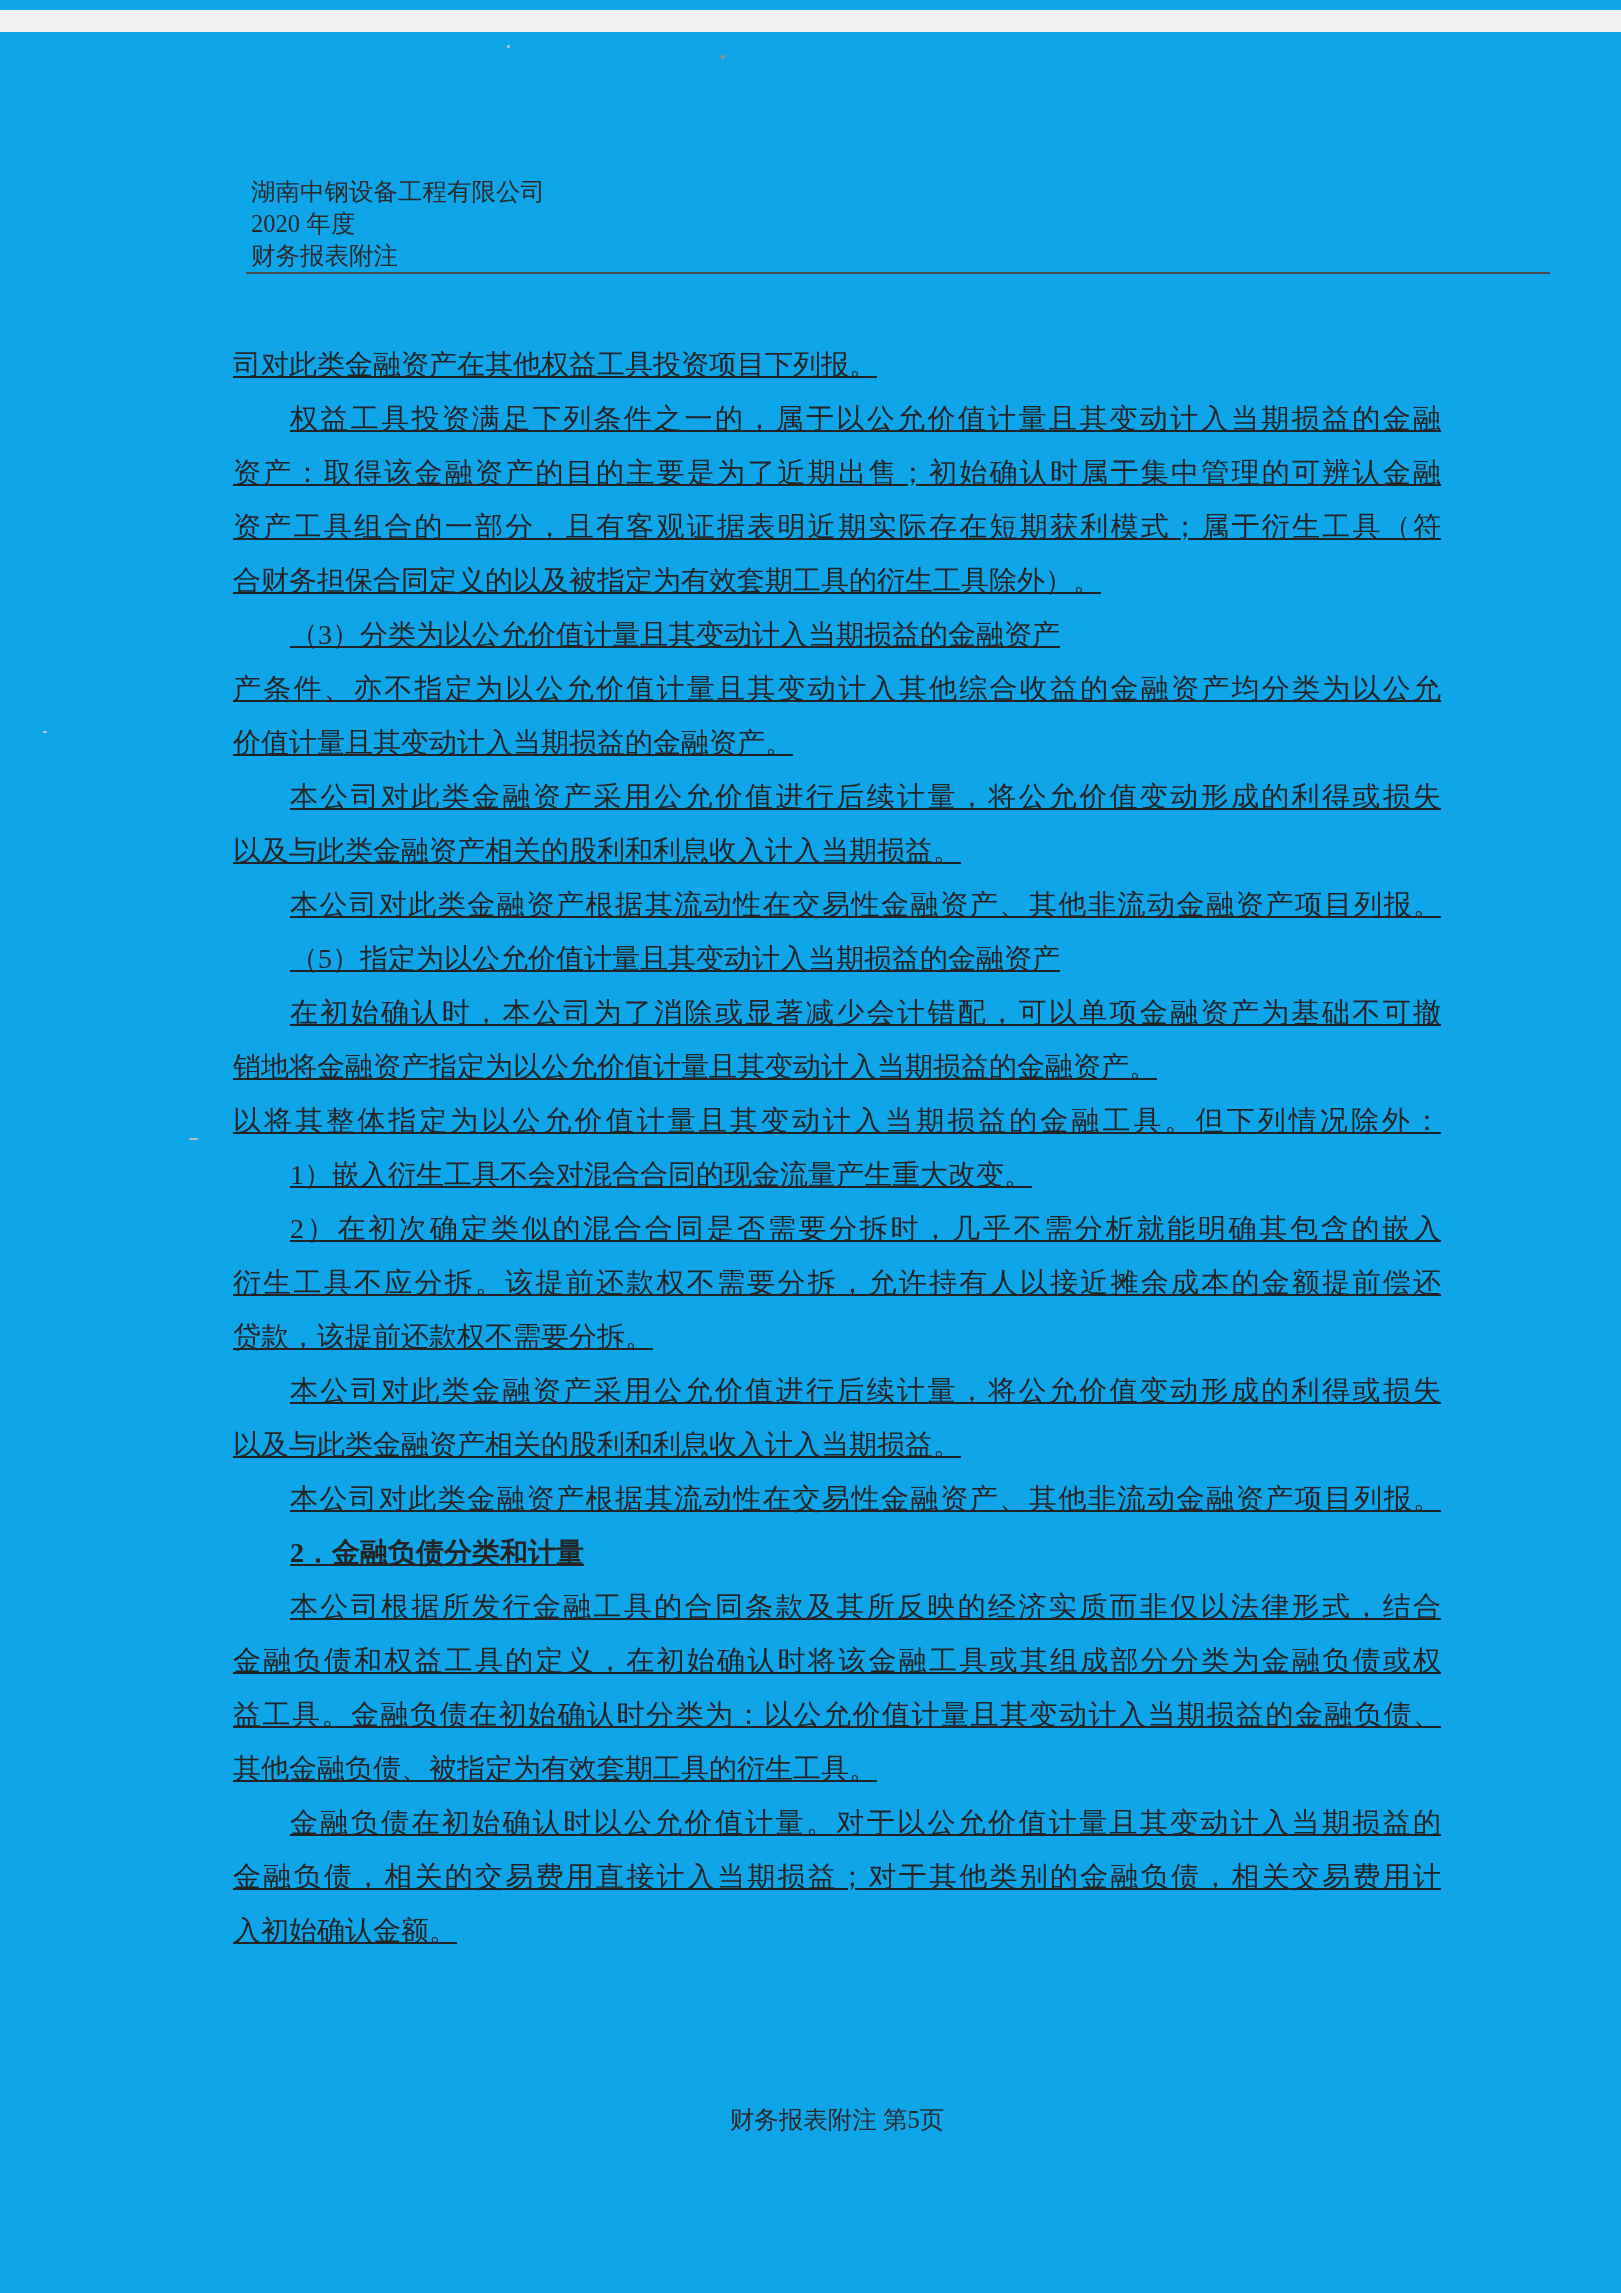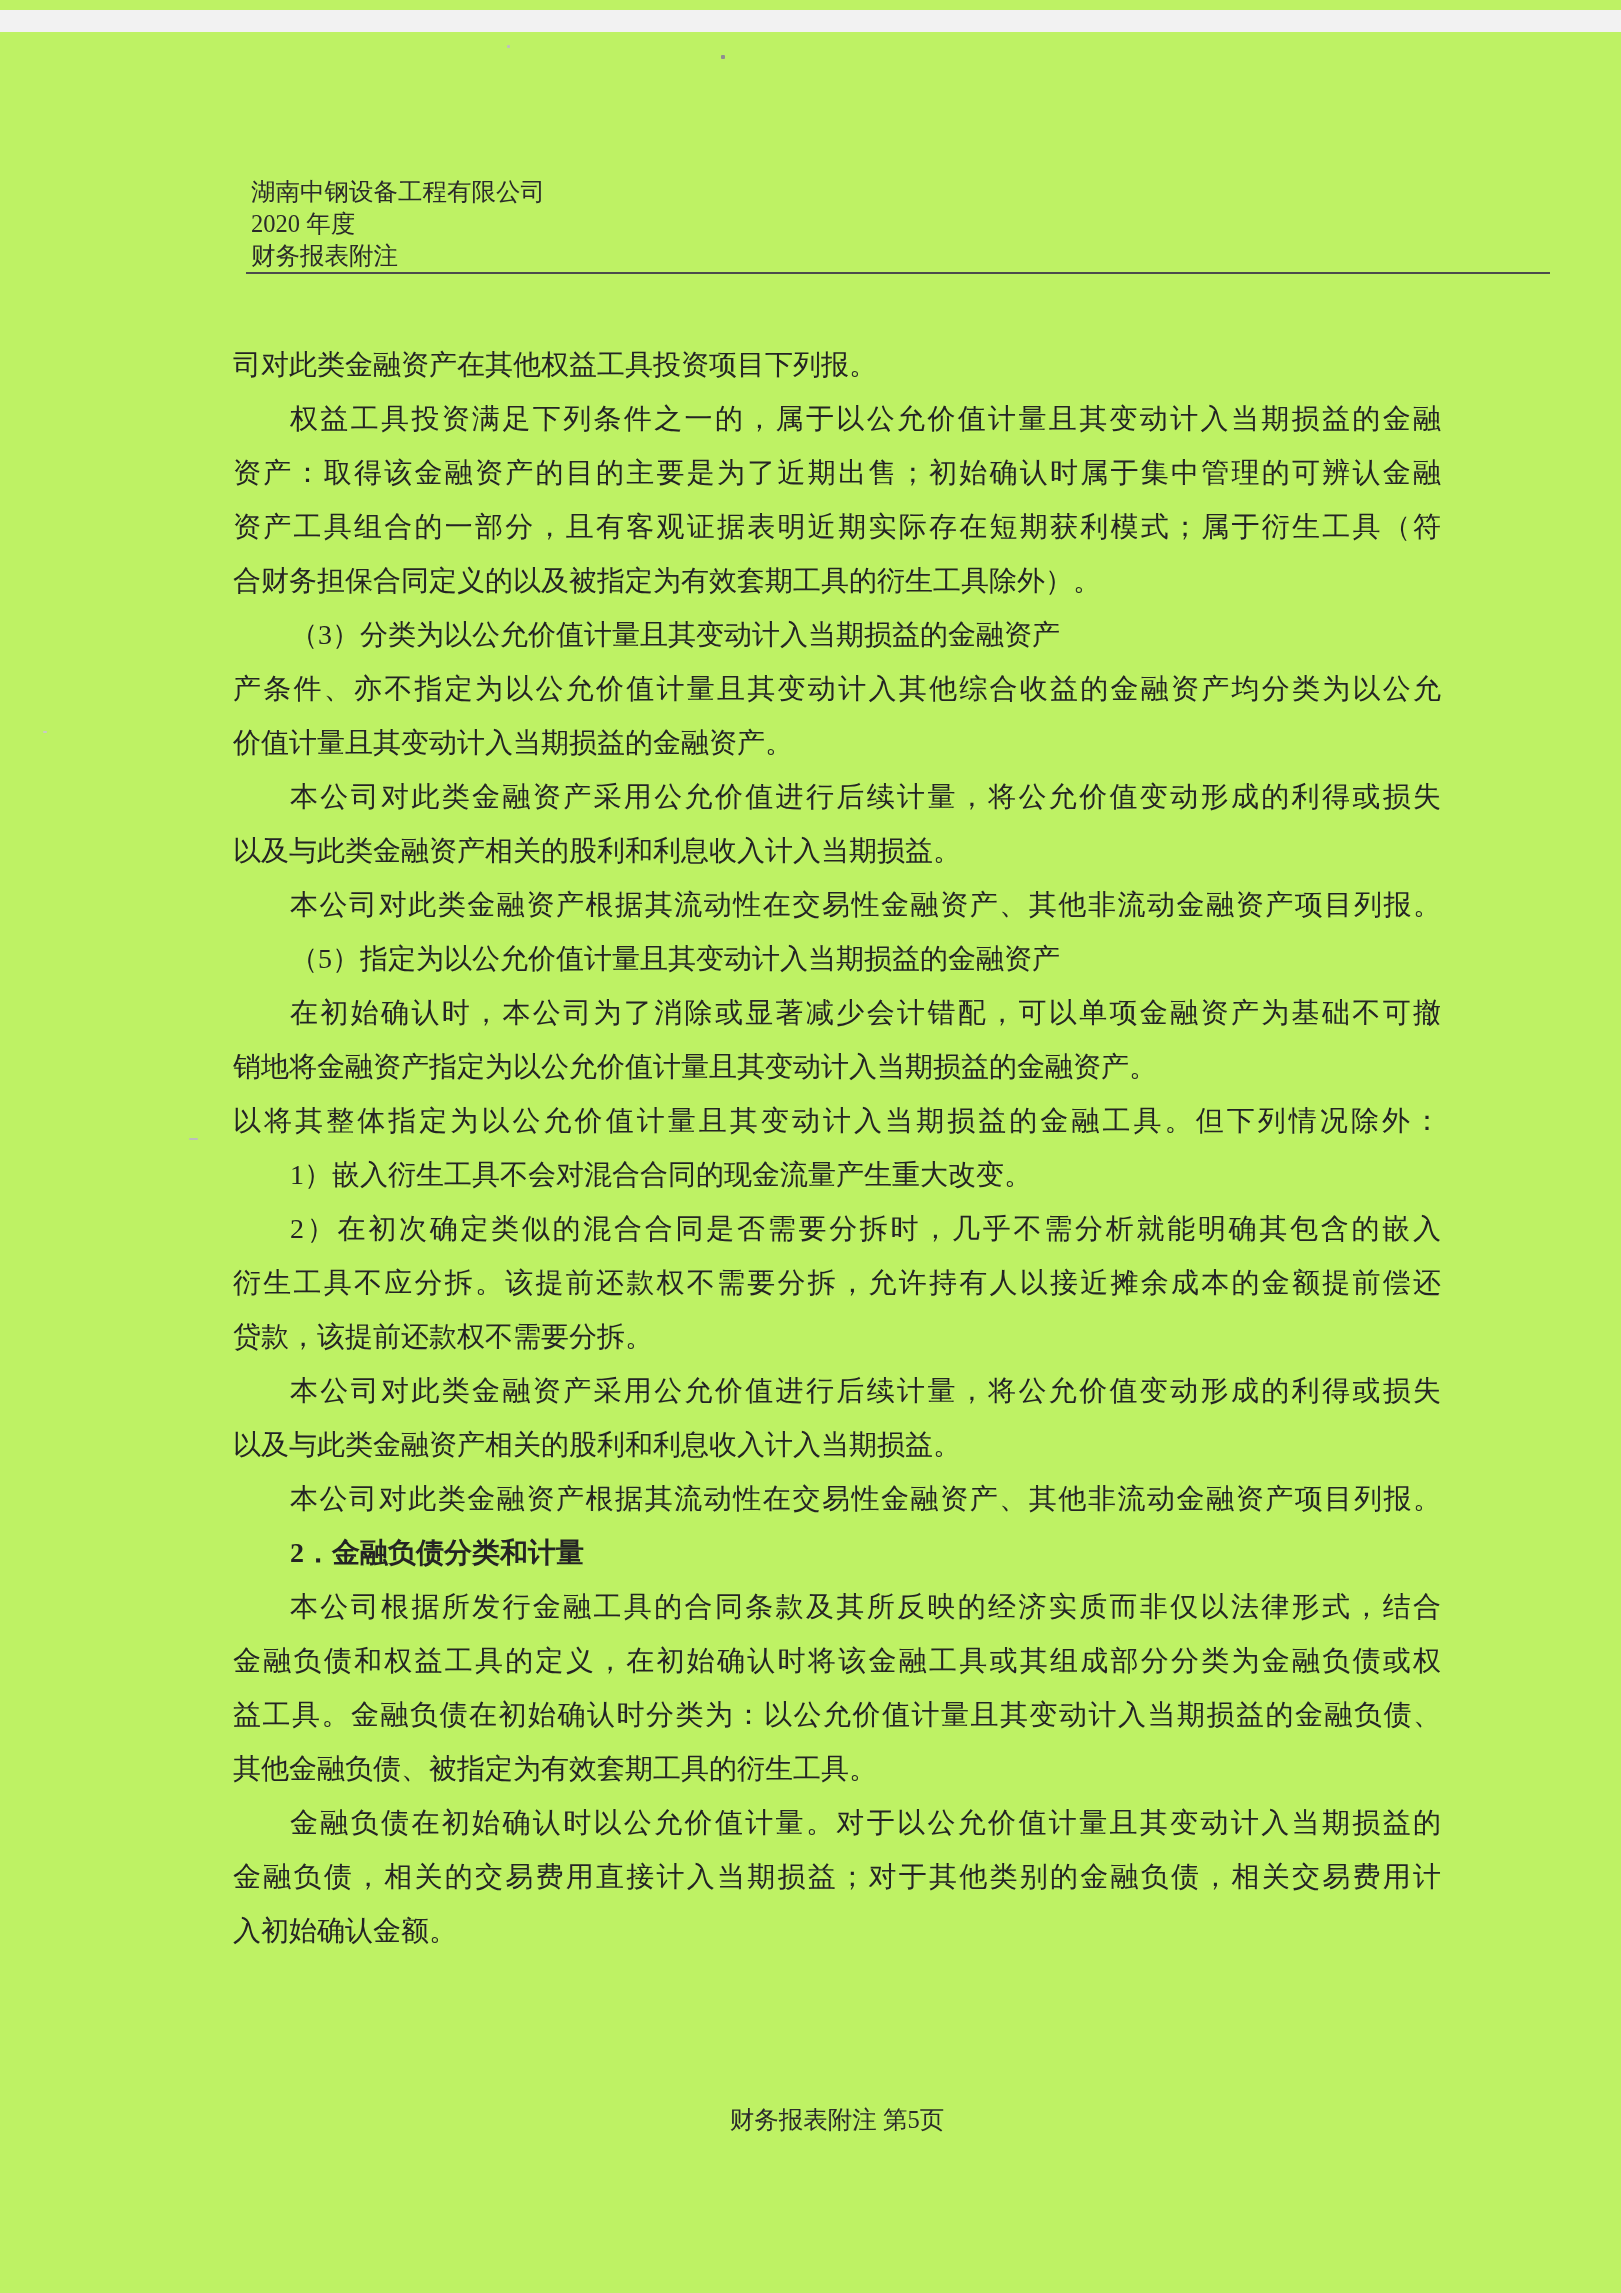--- a/index.html
+++ b/index.html
@@ -5,21 +5,21 @@
   html,body{margin:0;padding:0;}
   body{
     background:#e9e9e9;
     font-family:"Liberation Serif","DejaVu Serif",serif;
   }
   .page{
     position:relative;
     width:1621px;
     height:2294px;
     margin:0 auto;
-    background:#bef264;
+    background:#0ea5e9;
     color:#1f1f1f;
     overflow:hidden;
   }
   .scan-band{
     position:absolute;
     left:0; top:9.8px;
     width:100%; height:22.5px;
     background:#f2f2f2;
   }
   .speck{position:absolute;background:#a9a9a9;border-radius:1px;}
@@ -46,20 +46,21 @@
     left:233px; top:338px;
     width:1208px;
     font-size:28px;
     color:#242424;
   }
   .line{
     line-height:54px;
     height:54px;
     text-align:justify;
     text-align-last:auto;
+    text-decoration:underline;
   }
   .line.fill{ text-align-last:justify; }
   .line.indent{ text-indent:57px; }
   .line.bold{ font-weight:bold; }
   .doc-footer{
     position:absolute;
     left:233px; top:2103px;
     width:1208px;
     text-align:center;
     font-size:24.5px;

